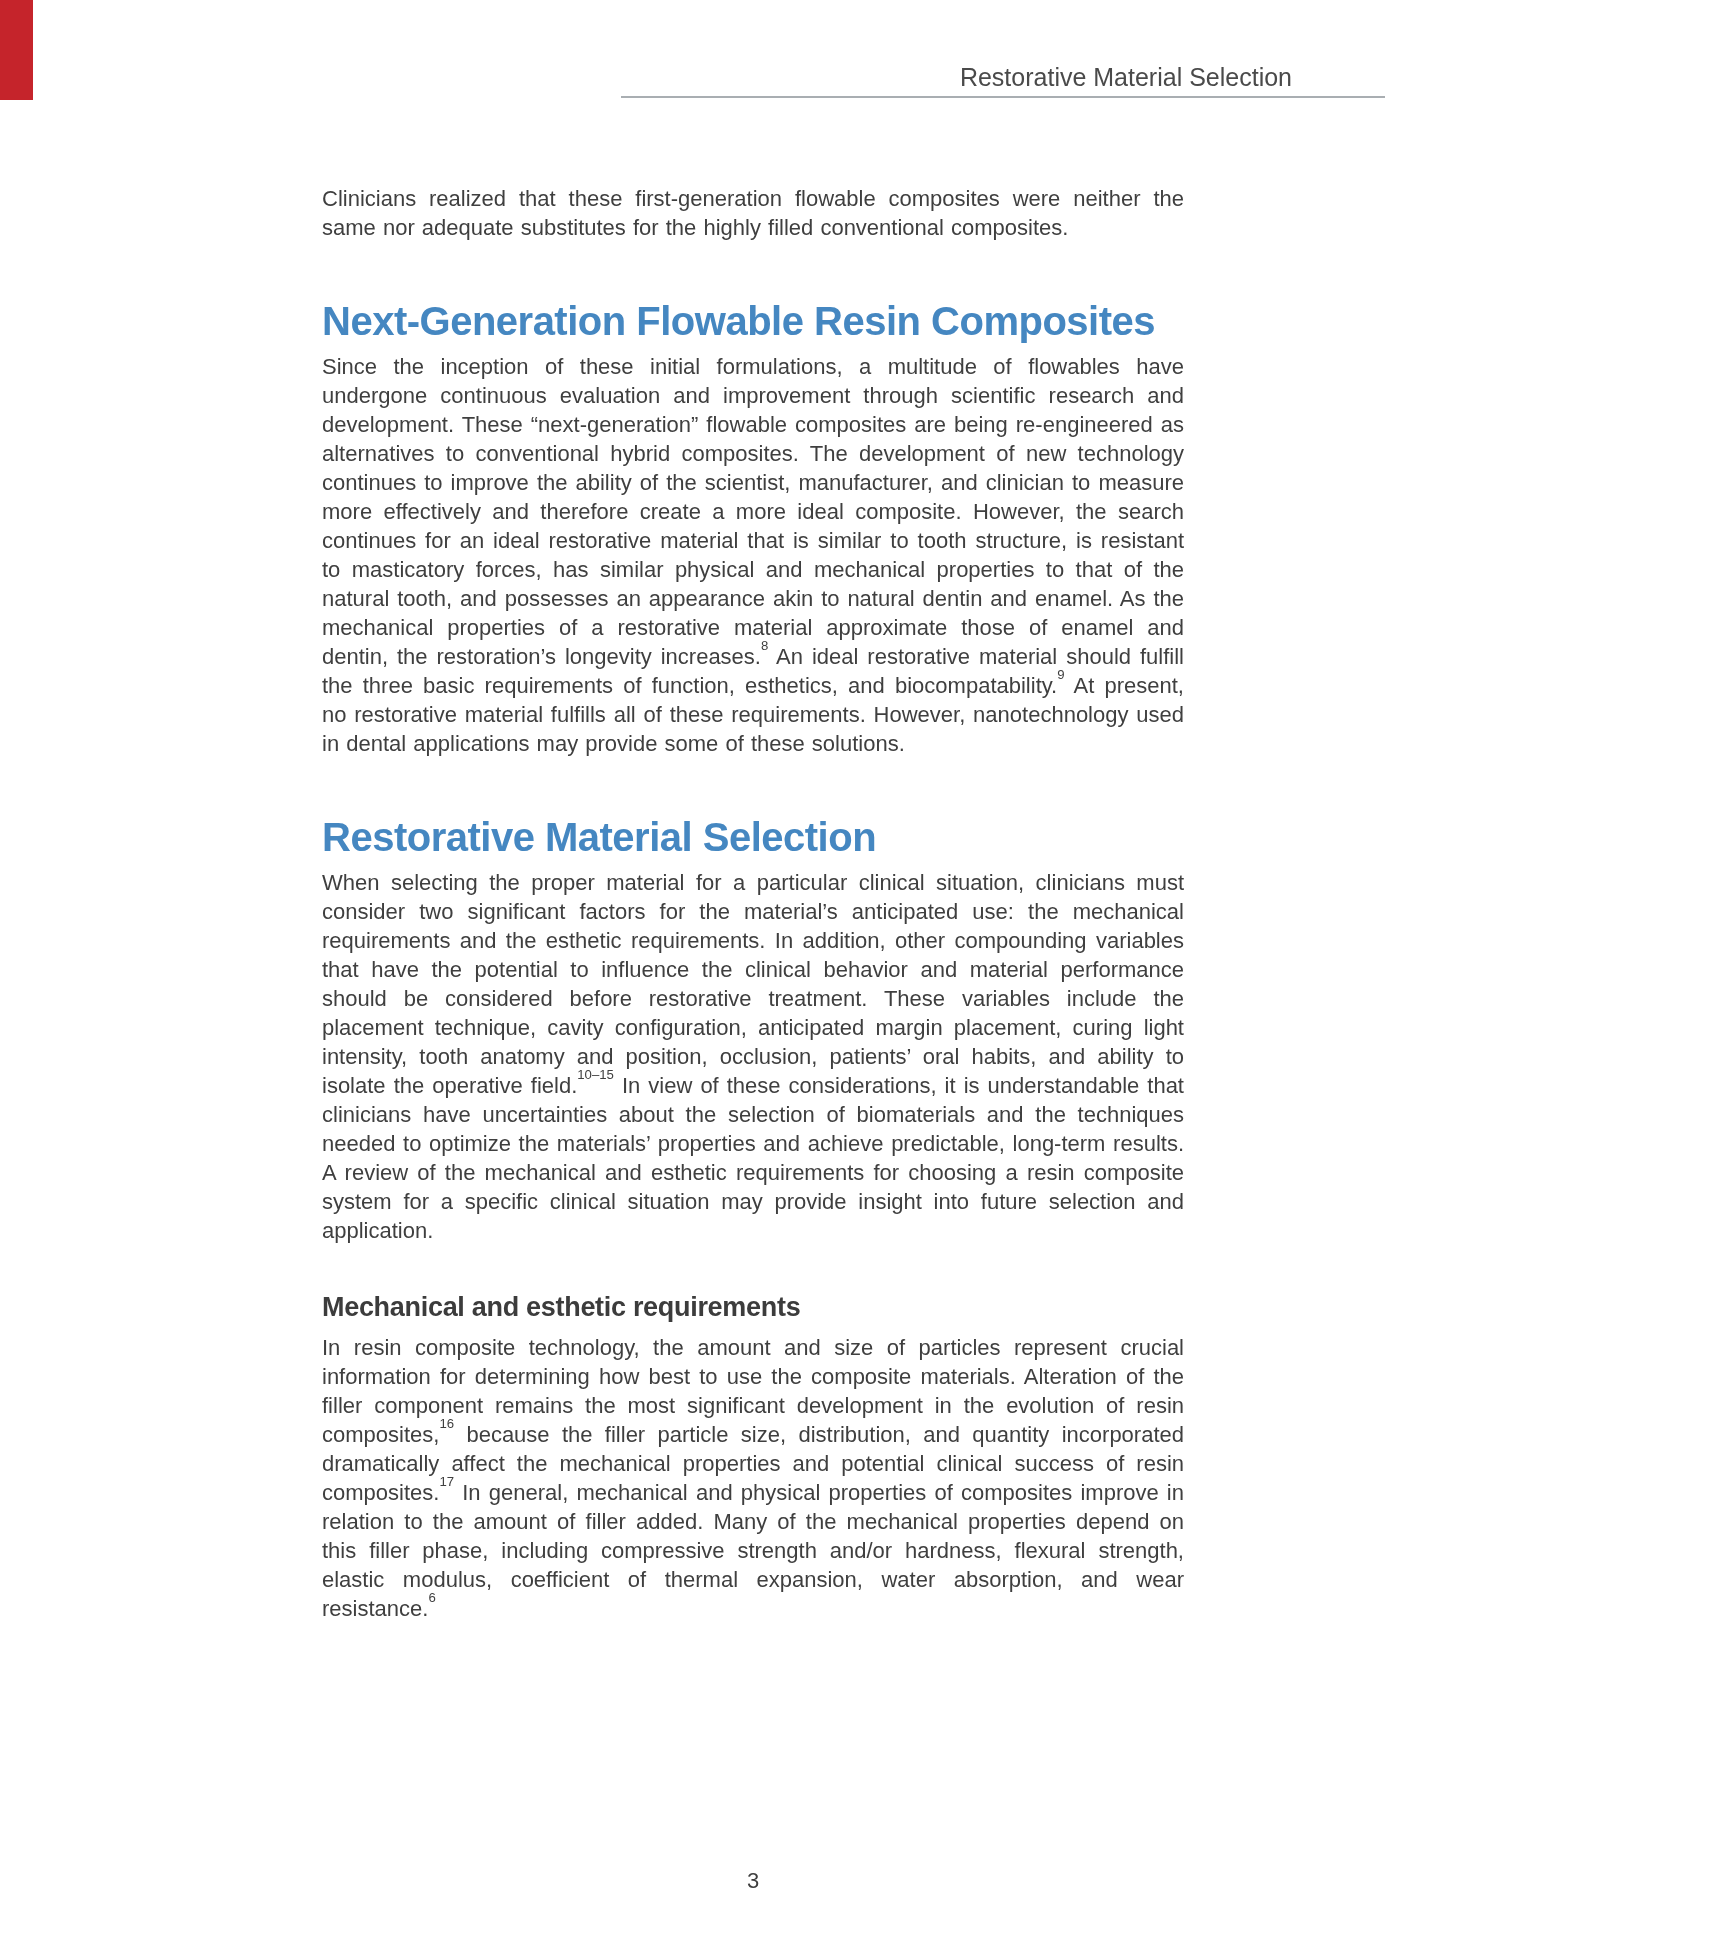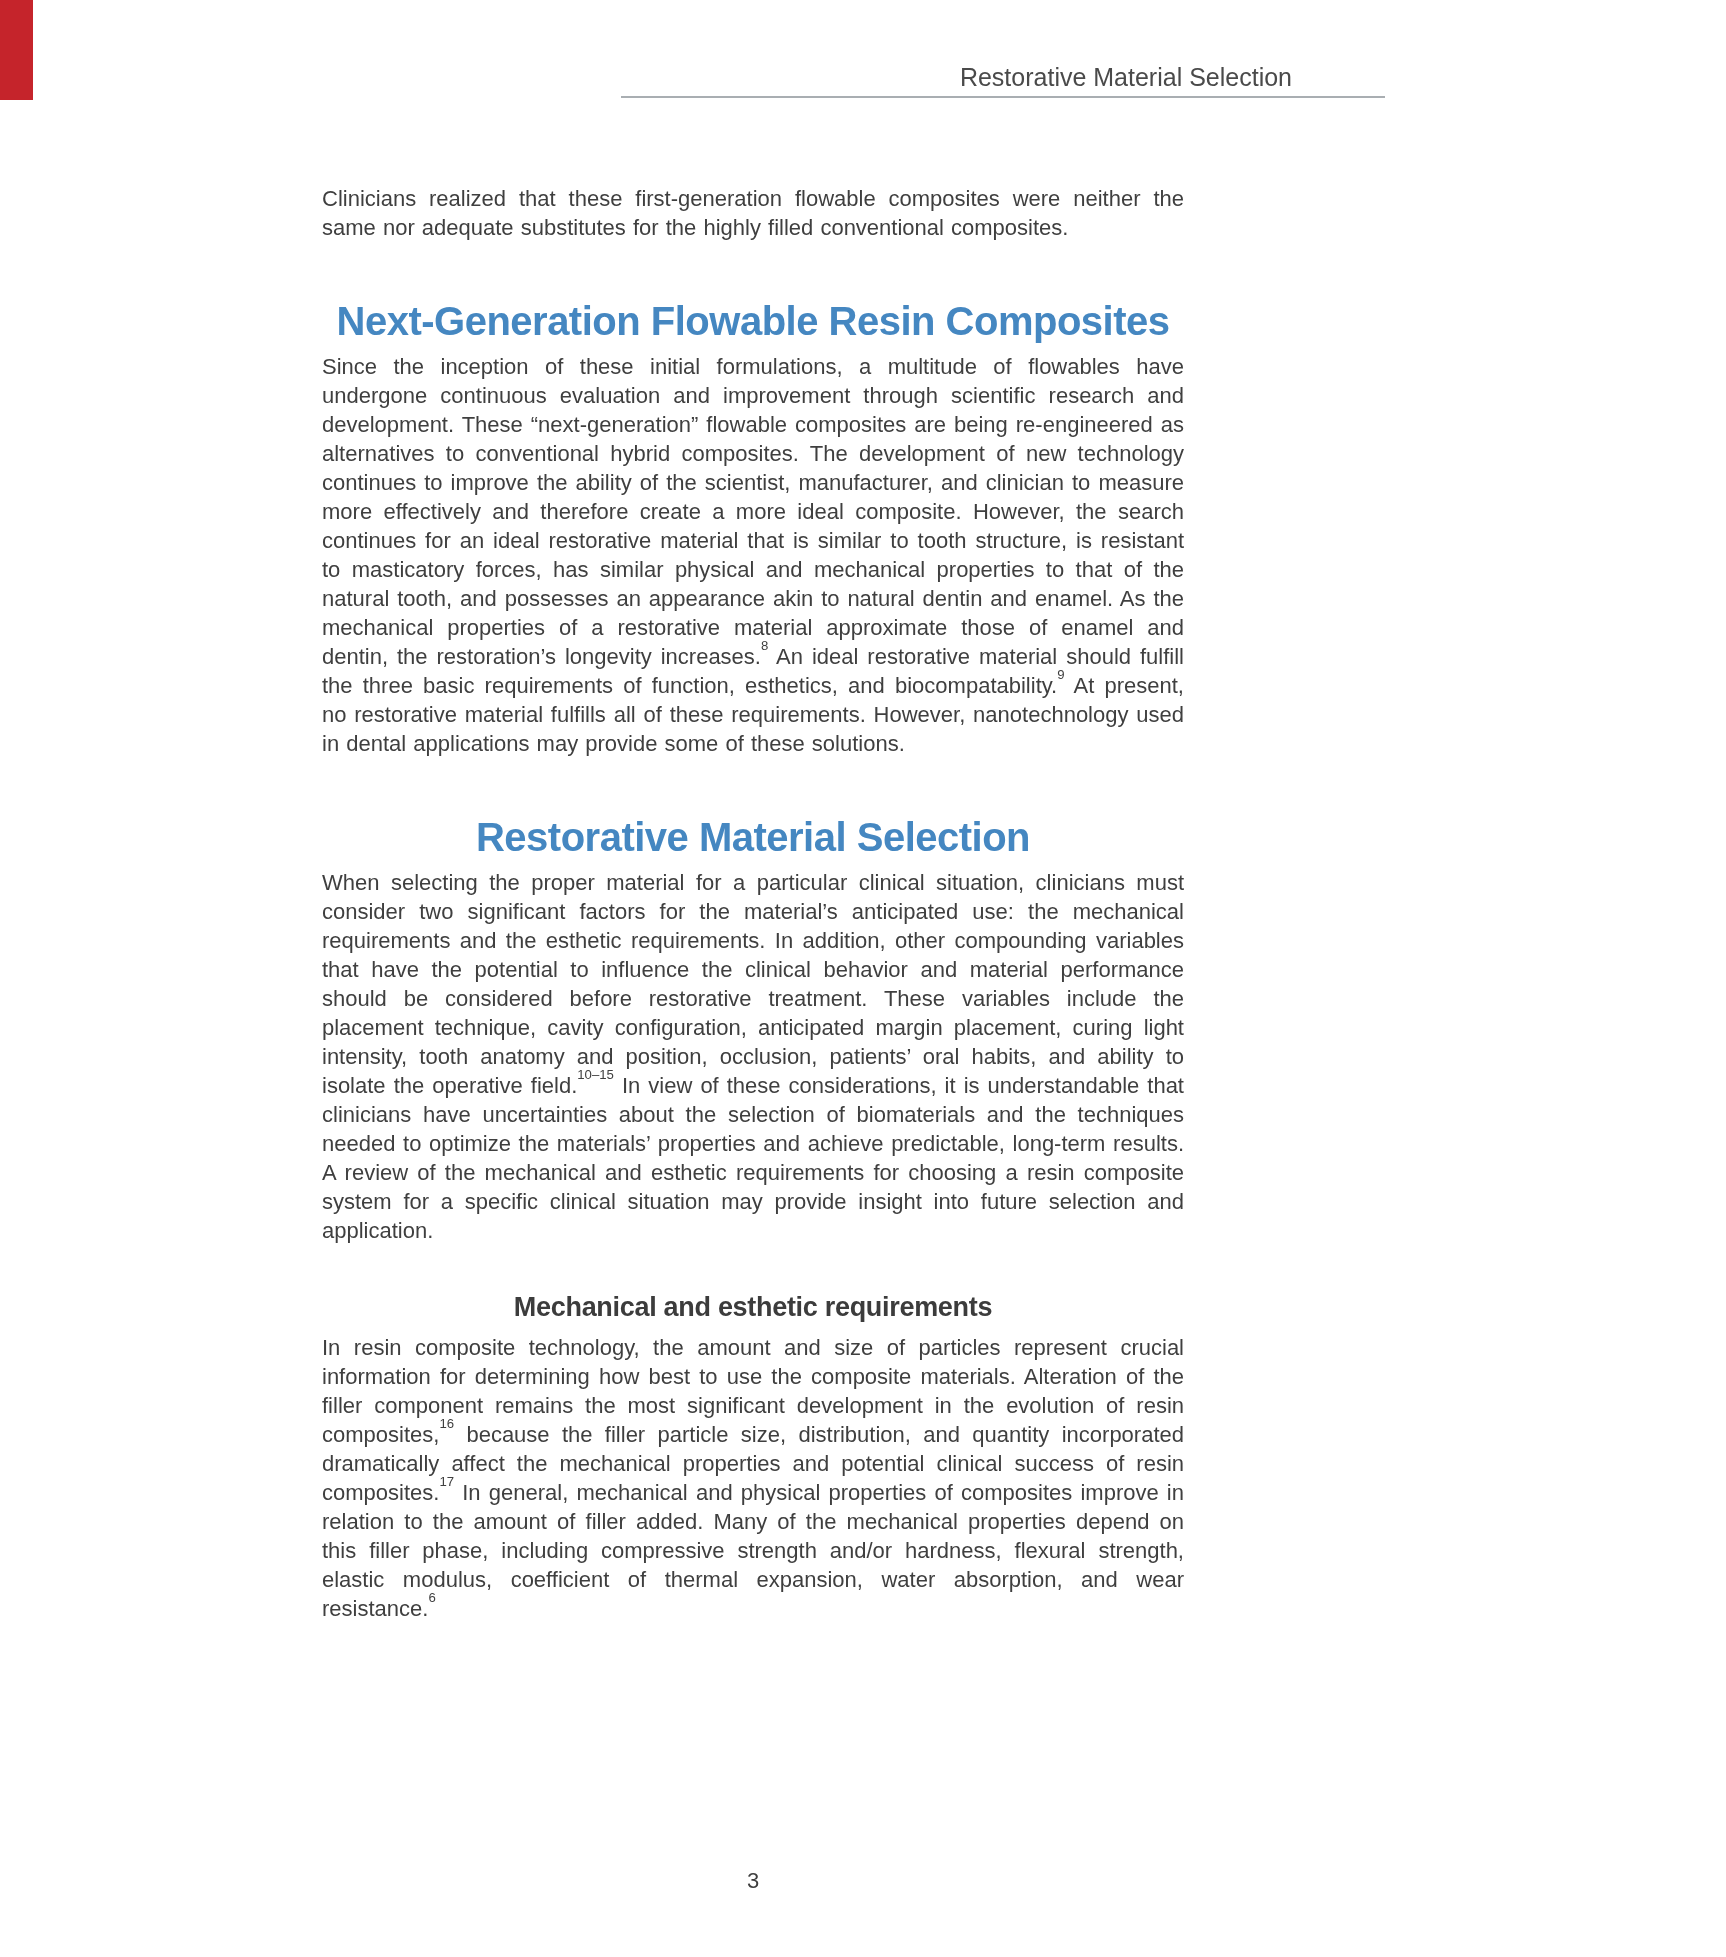--- a/index.html
+++ b/index.html
@@ -79,32 +79,32 @@
   }
 
   .section-heading {
     font-size: 40px;
     line-height: 46px;
     font-weight: bold;
     color: var(--heading-blue, #4587c1);
     letter-spacing: -0.5px;
     margin-top: 56px;
     margin-bottom: 8px;
-    text-align: center;
+    text-align: left;
   }
 
   .sub-heading {
     font-size: 27px;
     line-height: 32px;
     font-weight: bold;
     color: #3c3c3c;
     letter-spacing: -0.3px;
     margin-top: 46px;
     margin-bottom: 10px;
-    text-align: center;
+    text-align: left;
   }
 
   .page-number {
     position: absolute;
     top: 1868px;
     left: 322px;
     width: 862px;
     text-align: center;
     font-size: 22px;
     color: #3f3f3f;

